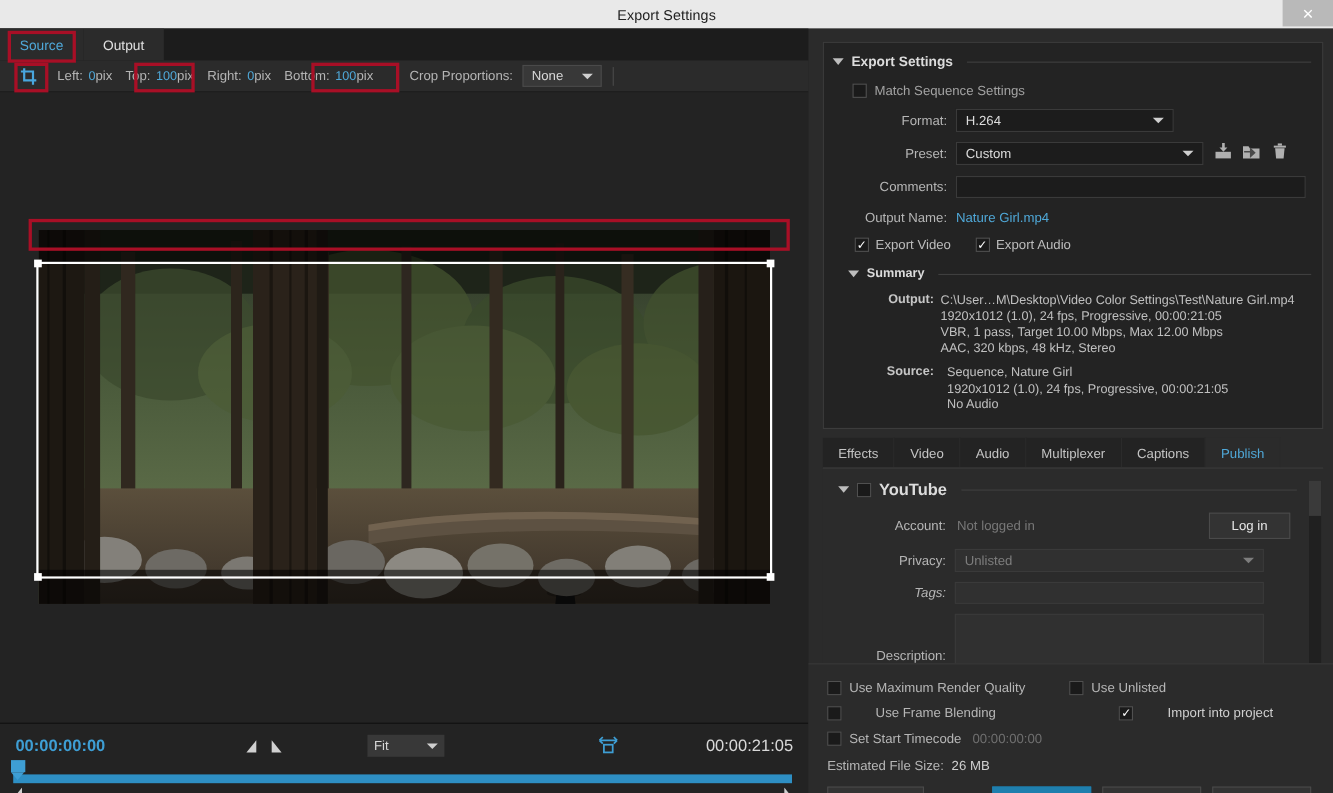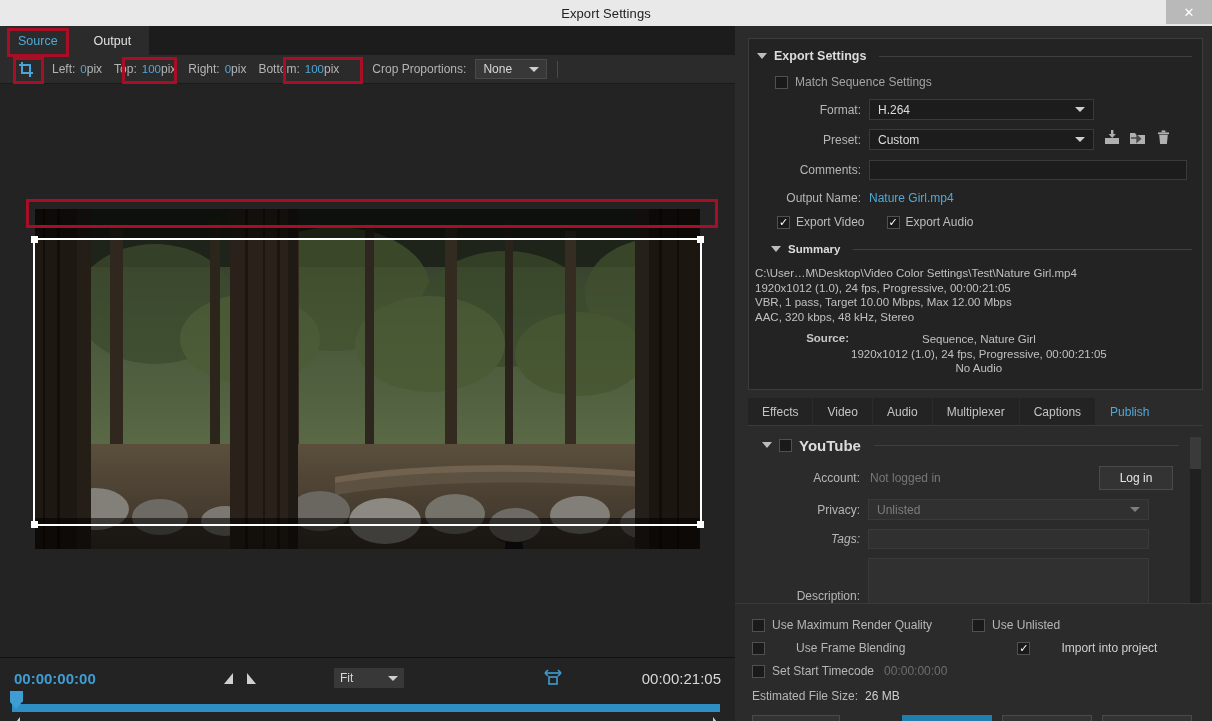--- a/index.html
+++ b/index.html
@@ -376,21 +376,21 @@
         <span class="hdr-rule"></span>
       </div>
 
       <div class="row" style="margin:8px 0 0 26px;">
         <span class="chk"></span>
         <span style="font-size:12px;color:#a3a3a3;margin-left:7px;">Match Sequence Settings</span>
       </div>
 
       <div class="row" style="margin:10px 0 0 0;">
         <span class="lbl-r" style="width:112px;">Format:</span>
-        <div class="field-dd" style="width:225px;margin-left:8px;">
+        <div class="field-dd" style="width:198px;margin-left:8px;">
           <span>H.264</span>
           <span class="caret"></span>
         </div>
       </div>
 
       <div class="row" style="margin:9px 0 0 0;">
         <span class="lbl-r" style="width:112px;">Preset:</span>
         <div class="field-dd" style="width:225px;margin-left:8px;">
           <span>Custom</span>
           <span class="caret"></span>
@@ -436,31 +436,32 @@
         <span style="font-size:12px;color:#bcbcbc;margin-left:6px;">Export Audio</span>
       </div>
 
       <div class="panel-hdr" style="margin:9px 10px 0 22px;">
         <span class="tri-down"></span>
         <span class="panel-hdr-title" style="font-size:11.5px;">Summary</span>
         <span class="hdr-rule"></span>
       </div>
 
       <div style="display:flex;margin:6px 0 0 0;">
+        <span class="sum-key" style="width:100px;flex:none;">Output:</span>
         <div style="margin-left:6px;">
           <div class="sum-val">C:\User…M\Desktop\Video Color Settings\Test\Nature Girl.mp4</div>
           <div class="sum-val">1920x1012 (1.0), 24 fps, Progressive, 00:00:21:05</div>
           <div class="sum-val">VBR, 1 pass, Target 10.00 Mbps, Max 12.00 Mbps</div>
           <div class="sum-val">AAC, 320 kbps, 48 kHz, Stereo</div>
         </div>
       </div>
 
       <div style="display:flex;margin:8px 0 0 0;">
         <span class="sum-key" style="width:100px;flex:none;">Source:</span>
-        <div style="margin-left:2px;text-align:center;">
+        <div style="margin-left:12px;">
           <div class="sum-val">Sequence, Nature Girl</div>
           <div class="sum-val">1920x1012 (1.0), 24 fps, Progressive, 00:00:21:05</div>
           <div class="sum-val">No Audio</div>
         </div>
       </div>
     </div>
 
     <div class="tabbar">
       <div class="tab">
           <span>Effects</span>

